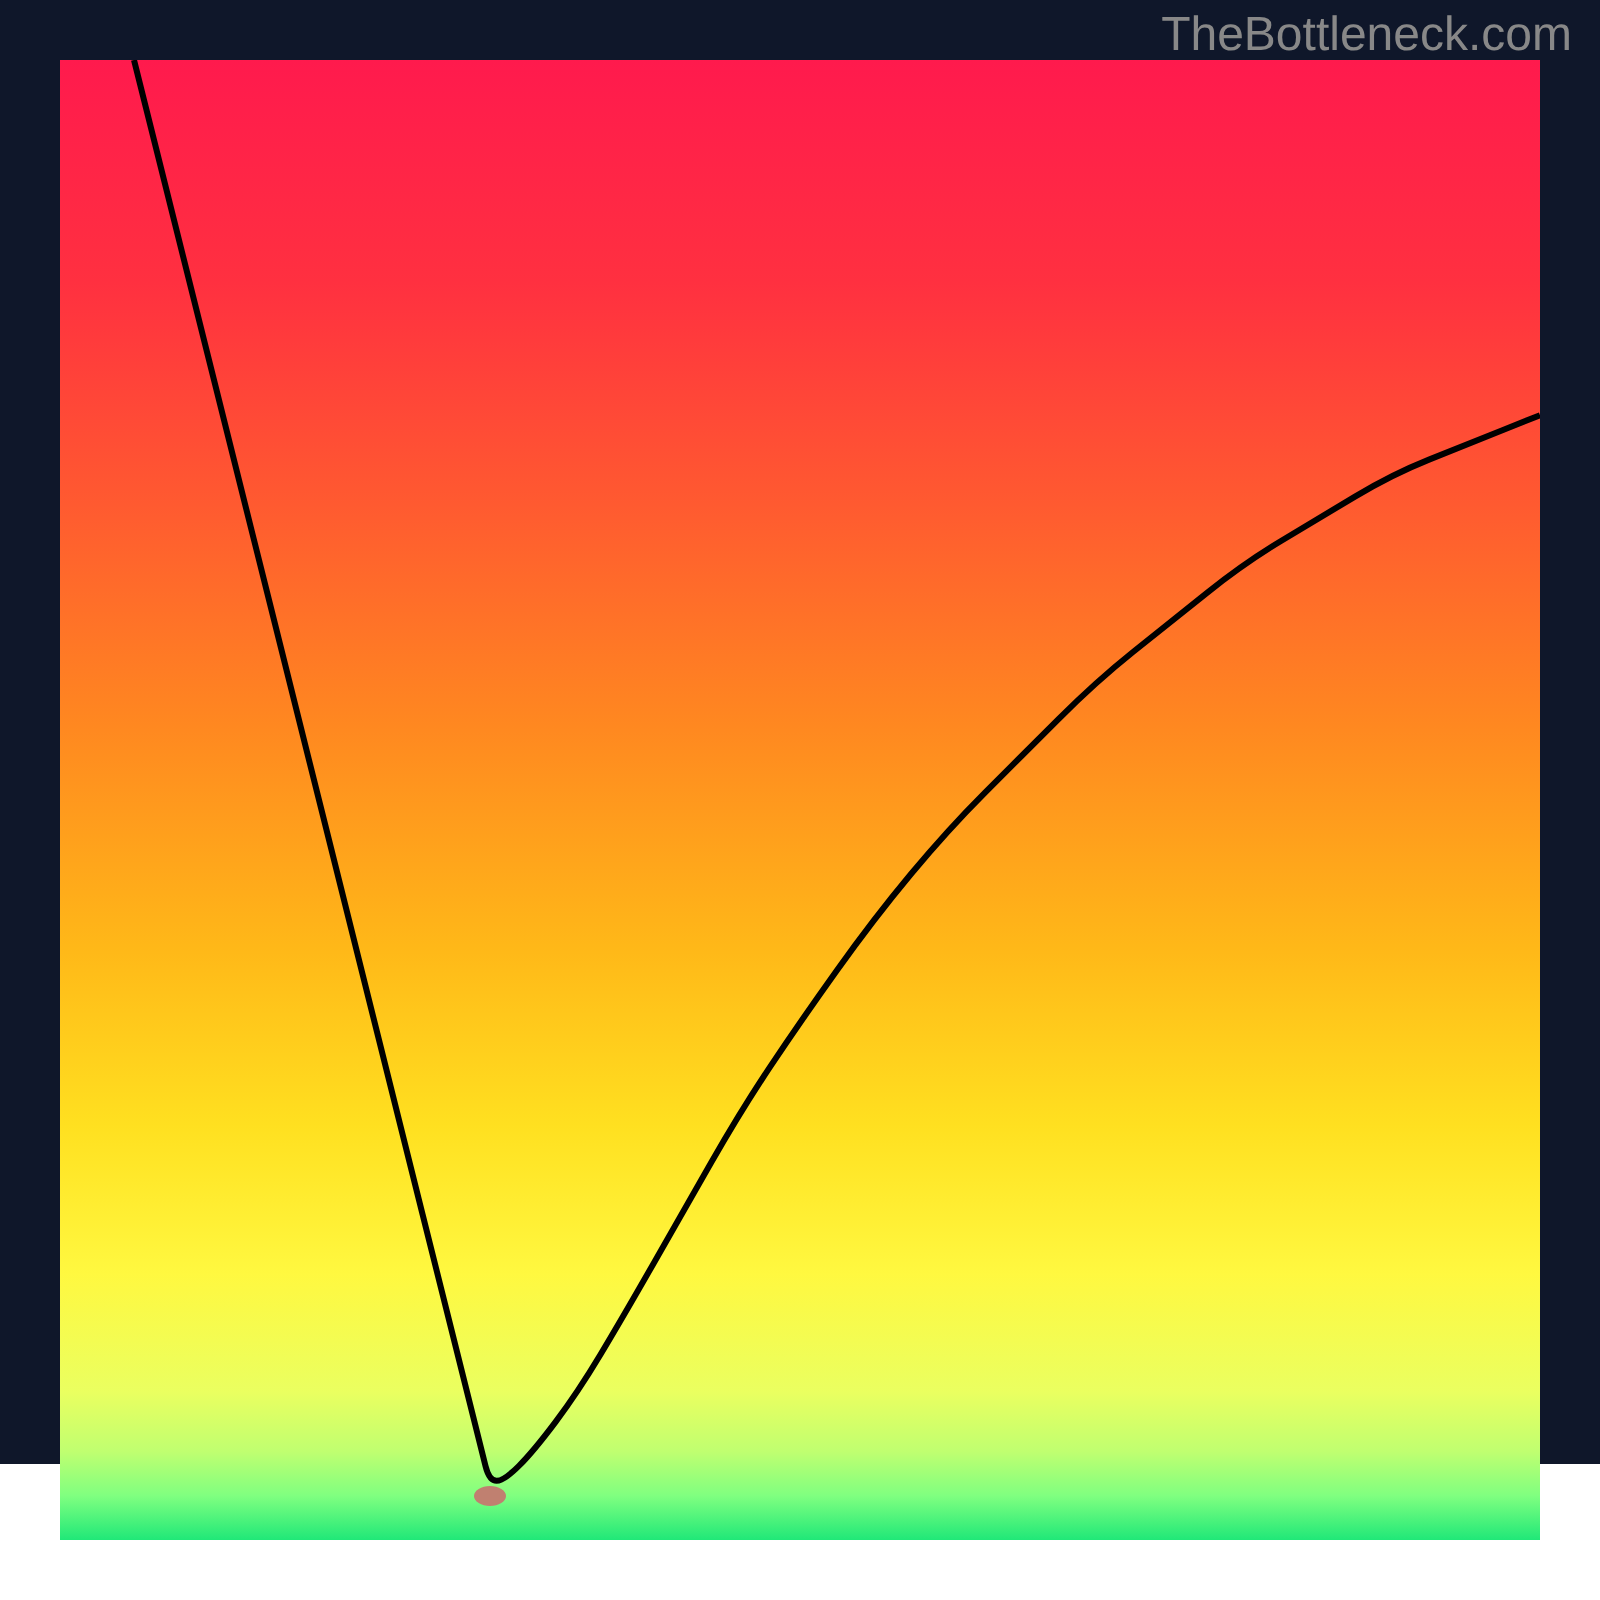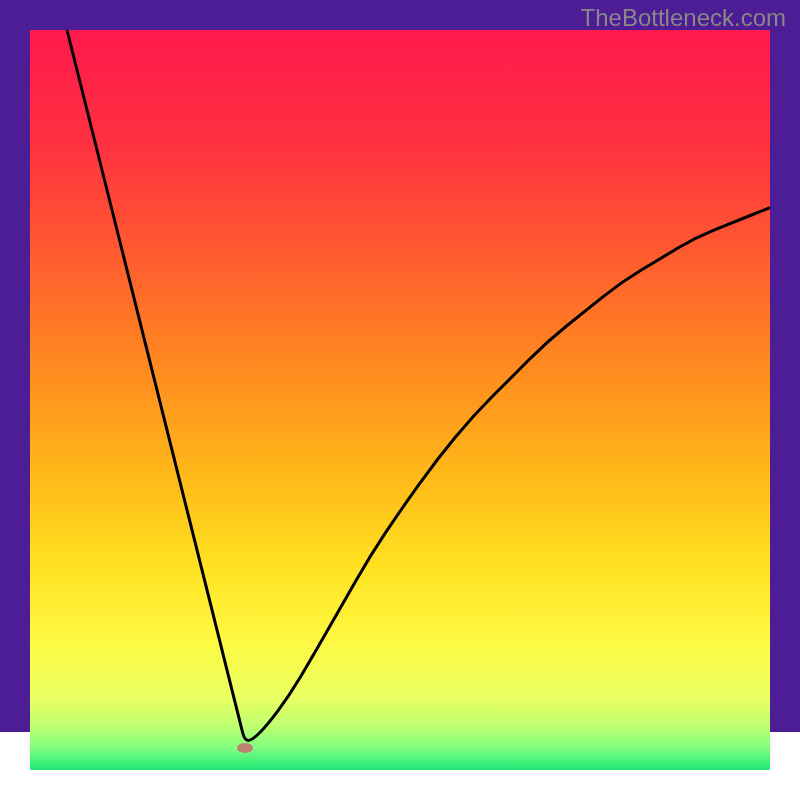--- a/index.html
+++ b/index.html
@@ -7,21 +7,21 @@
       padding: 0;
       width: 800px;
       height: 800px;
       font-family: Arial, sans-serif;
       overflow: hidden;
     }
     .container {
       width: 800px;
       height: 732px;
       position: relative;
-      background: #4c1d95;
+      background: #0f172a;
     }
     .watermark {
       position: absolute;
       top: 4px;
       right: 14px;
       color: #888;
       font-size: 24px;
       font-weight: normal;
       z-index: 10;
     }

